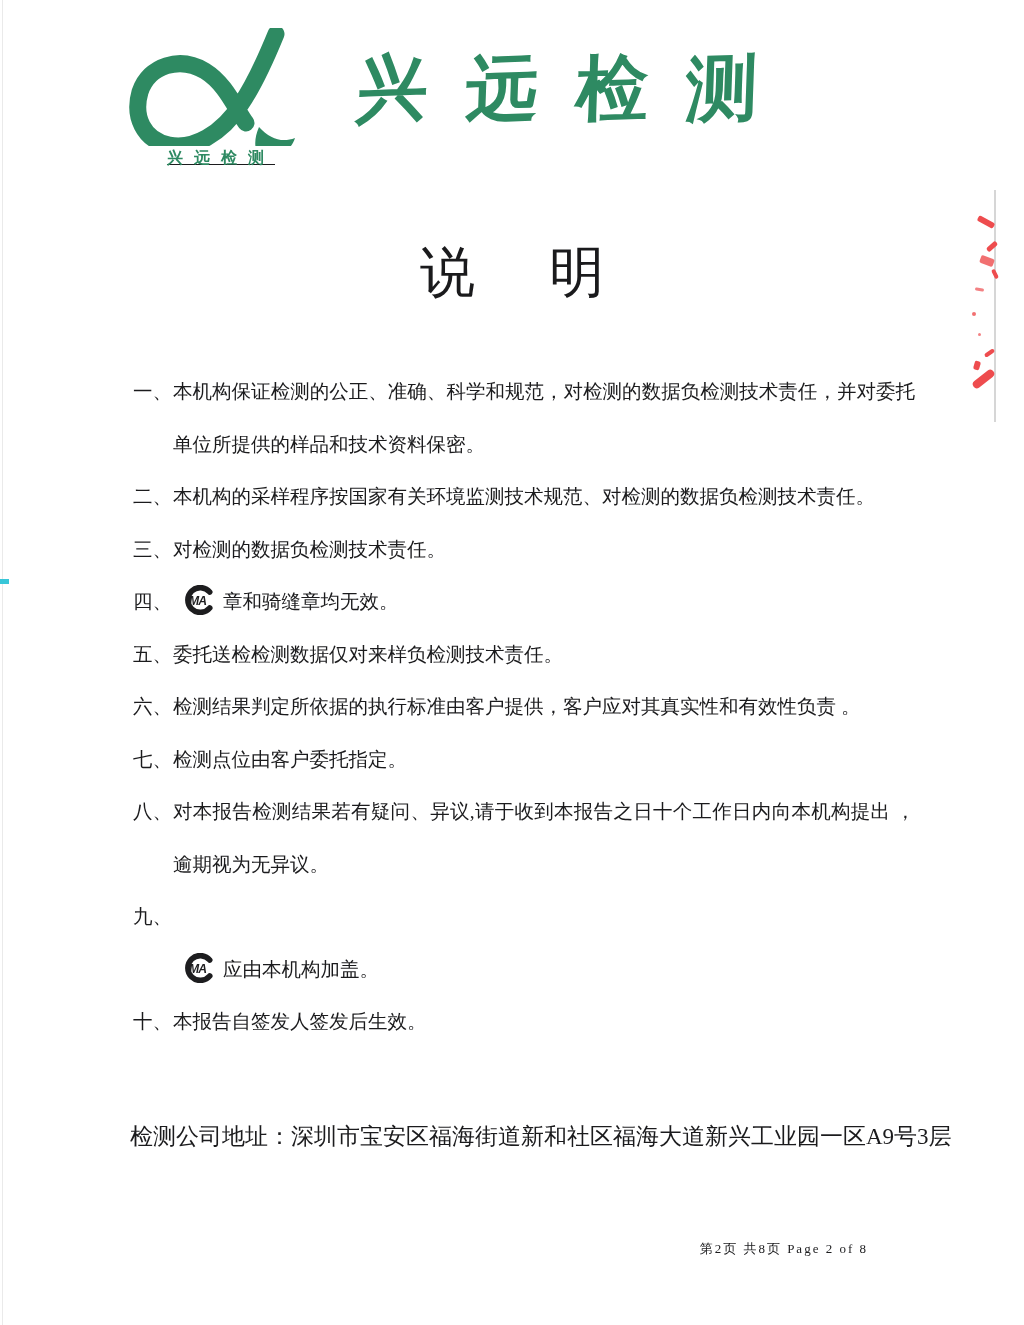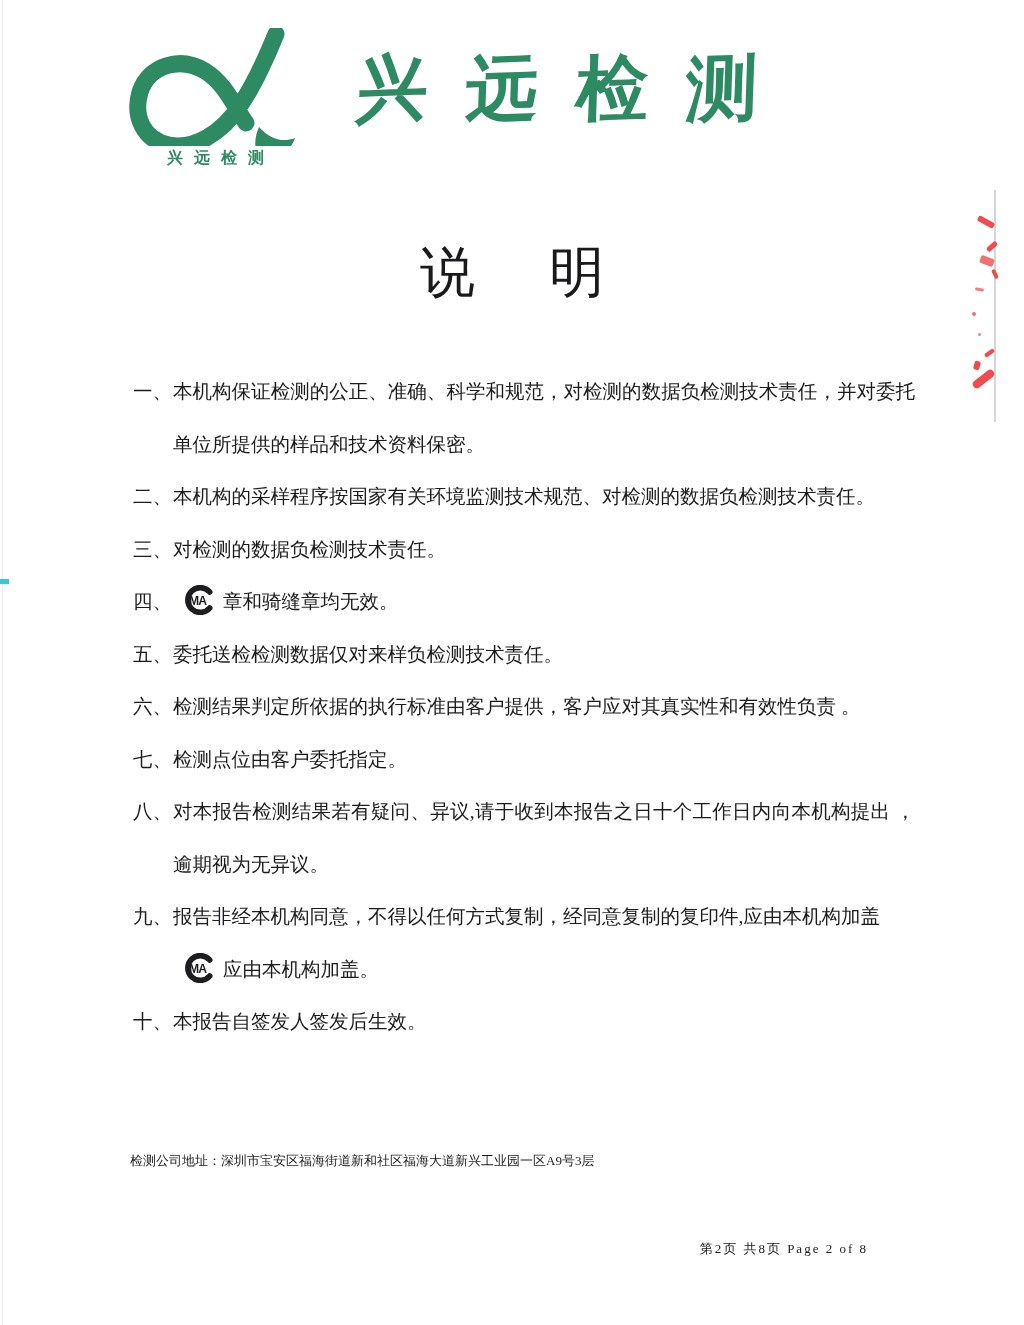--- a/index.html
+++ b/index.html
@@ -18,21 +18,21 @@
   .f2{left:986px;top:244px;width:12px;height:5px;transform:rotate(-42deg);}
   .f3{left:980px;top:257px;width:14px;height:8px;transform:rotate(20deg);opacity:.8;}
   .f4{left:990px;top:272px;width:10px;height:4px;transform:rotate(64deg);}
   .f5{left:975px;top:288px;width:9px;height:3px;transform:rotate(10deg);opacity:.7;}
   .f6{left:972px;top:312px;width:4px;height:4px;border-radius:50%;opacity:.8;}
   .f7{left:978px;top:333px;width:3px;height:3px;border-radius:50%;opacity:.7;}
   .f8{left:984px;top:351px;width:11px;height:4px;transform:rotate(-35deg);}
   .f9{left:974px;top:361px;width:6px;height:9px;transform:rotate(16deg);}
   .f10{left:971px;top:375px;width:25px;height:8px;transform:rotate(-38deg);border-radius:4px;}
   
-  .logo{position:absolute;left:118px;top:28px;width:195px;text-align:center;}
+  .logo{position:absolute;left:118px;top:28px;width:195px;text-align:center;text-decoration:underline;}
   .logo svg{display:block;margin:0 auto;}
   .logo-sub{
     margin-top:2px;font-size:16px;font-weight:bold;color:#2e8a62;
     letter-spacing:11px;text-indent:11px;white-space:nowrap;
     font-family:"Liberation Serif","DejaVu Serif",serif;
   }
   .header-title{
     position:absolute;left:356px;top:46px;width:402px;
     display:flex;justify-content:space-between;
     font-size:72px;font-weight:bold;color:#2e8a62;line-height:86px;
@@ -41,23 +41,23 @@
   
   .doc-title{position:absolute;left:0;top:238px;width:100%;text-align:center;
     font-size:55px;font-weight:500;color:#1a1a1c;line-height:70px;}
   .doc-title span{letter-spacing:1.35em;margin-right:-1.35em;}
   
   .notes{position:absolute;left:133px;top:366px;width:782px;
     font-size:19.5px;line-height:52.5px;color:#1b1b1d;}
   .note{display:flex;align-items:flex-start;}
   .note-num{flex:0 0 40px;}
   .note-body{flex:1;text-align:justify;}
-  .cma{display:inline-block;vertical-align:-7px;margin:0 7px;line-height:0;}
+  .cma{display:inline-block;vertical-align:-7px;margin:0 7px;line-height:0;font-style:italic;}
   
-  .address{position:absolute;left:130px;top:1122px;font-size:13px;color:#1b1b1d;line-height:30px;margin-top:24px;}
+  .address{position:absolute;left:130px;top:1122px;font-size:23px;color:#1b1b1d;line-height:30px;}
   .page-footer{position:absolute;right:156px;top:1240px;font-size:13px;
     letter-spacing:2px;color:#1b1b1d;}
 </style>
 </head>
 <body>
 
 <div class="edge-left"></div>
 <div class="cyan-tick"></div>
 <div class="seam-line"></div>
 <div>
@@ -135,21 +135,21 @@
     <span class="note-body">检测点位由客户委托指定。</span>
   </div>
 
   <div class="note">
     <span class="note-num">八、</span>
     <span class="note-body">对本报告检测结果若有疑问、异议,请于收到本报告之日十个工作日内向本机构提出 ，逾期视为无异议。</span>
   </div>
 
   <div class="note">
     <span class="note-num">九、</span>
-    <span class="note-body"><span>报告非经本机构同意，不得以任何方式复制，经同意复制的复印件,应由本机构加盖</span><br><span class="cma"><svg width="36" height="30" viewBox="0 0 38 32">
+    <span class="note-body"><br><span class="cma"><svg width="36" height="30" viewBox="0 0 38 32">
             <path d="M31.5 24.5 A 13.2 13.2 0 1 1 31.5 7.5" fill="none" stroke="#1d1d1f" stroke-width="6" stroke-linecap="round"></path>
             <text x="18.5" y="21" font-size="13" font-weight="bold" font-family="Liberation Sans, sans-serif" text-anchor="middle" letter-spacing="-1" fill="#1d1d1f">MA</text>
           </svg></span><span>应由本机构加盖。</span></span>
   </div>
 
   <div class="note">
     <span class="note-num">十、</span>
     <span class="note-body">本报告自签发人签发后生效。</span>
   </div>
 

